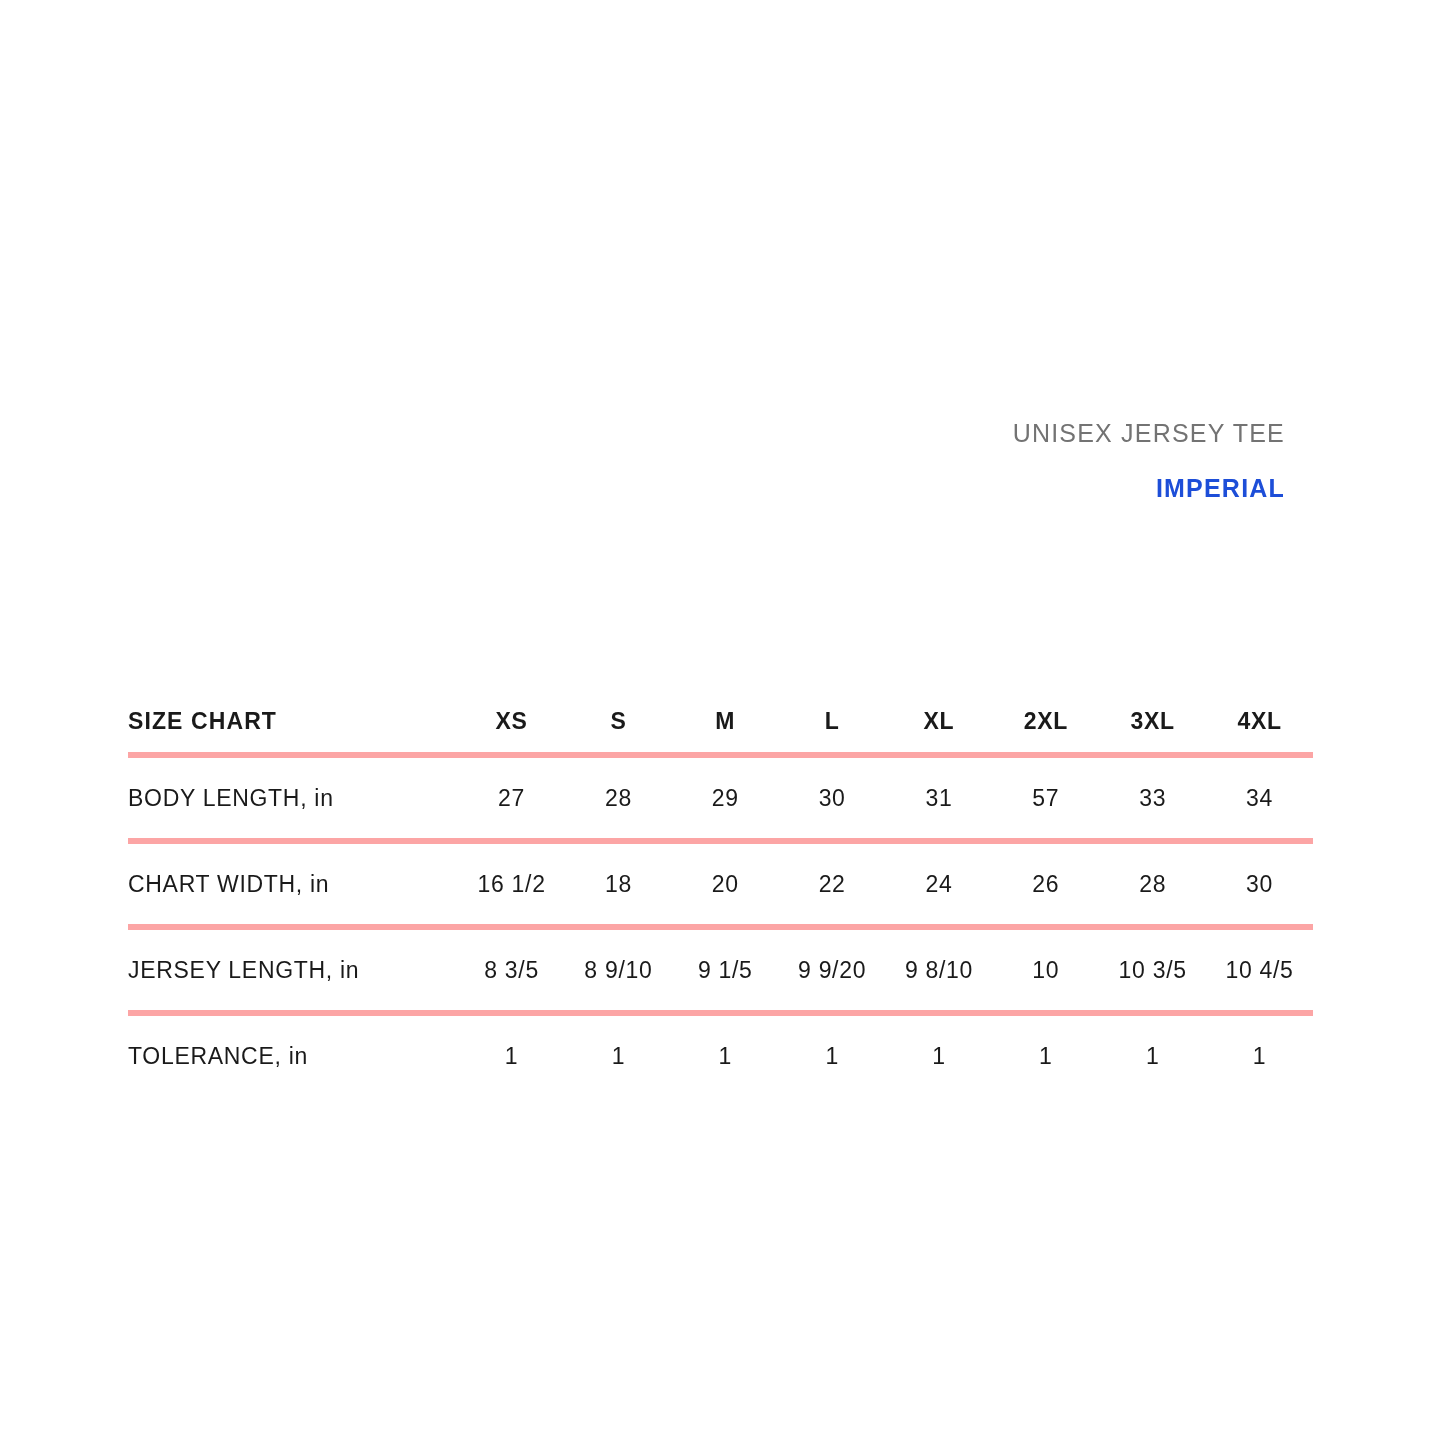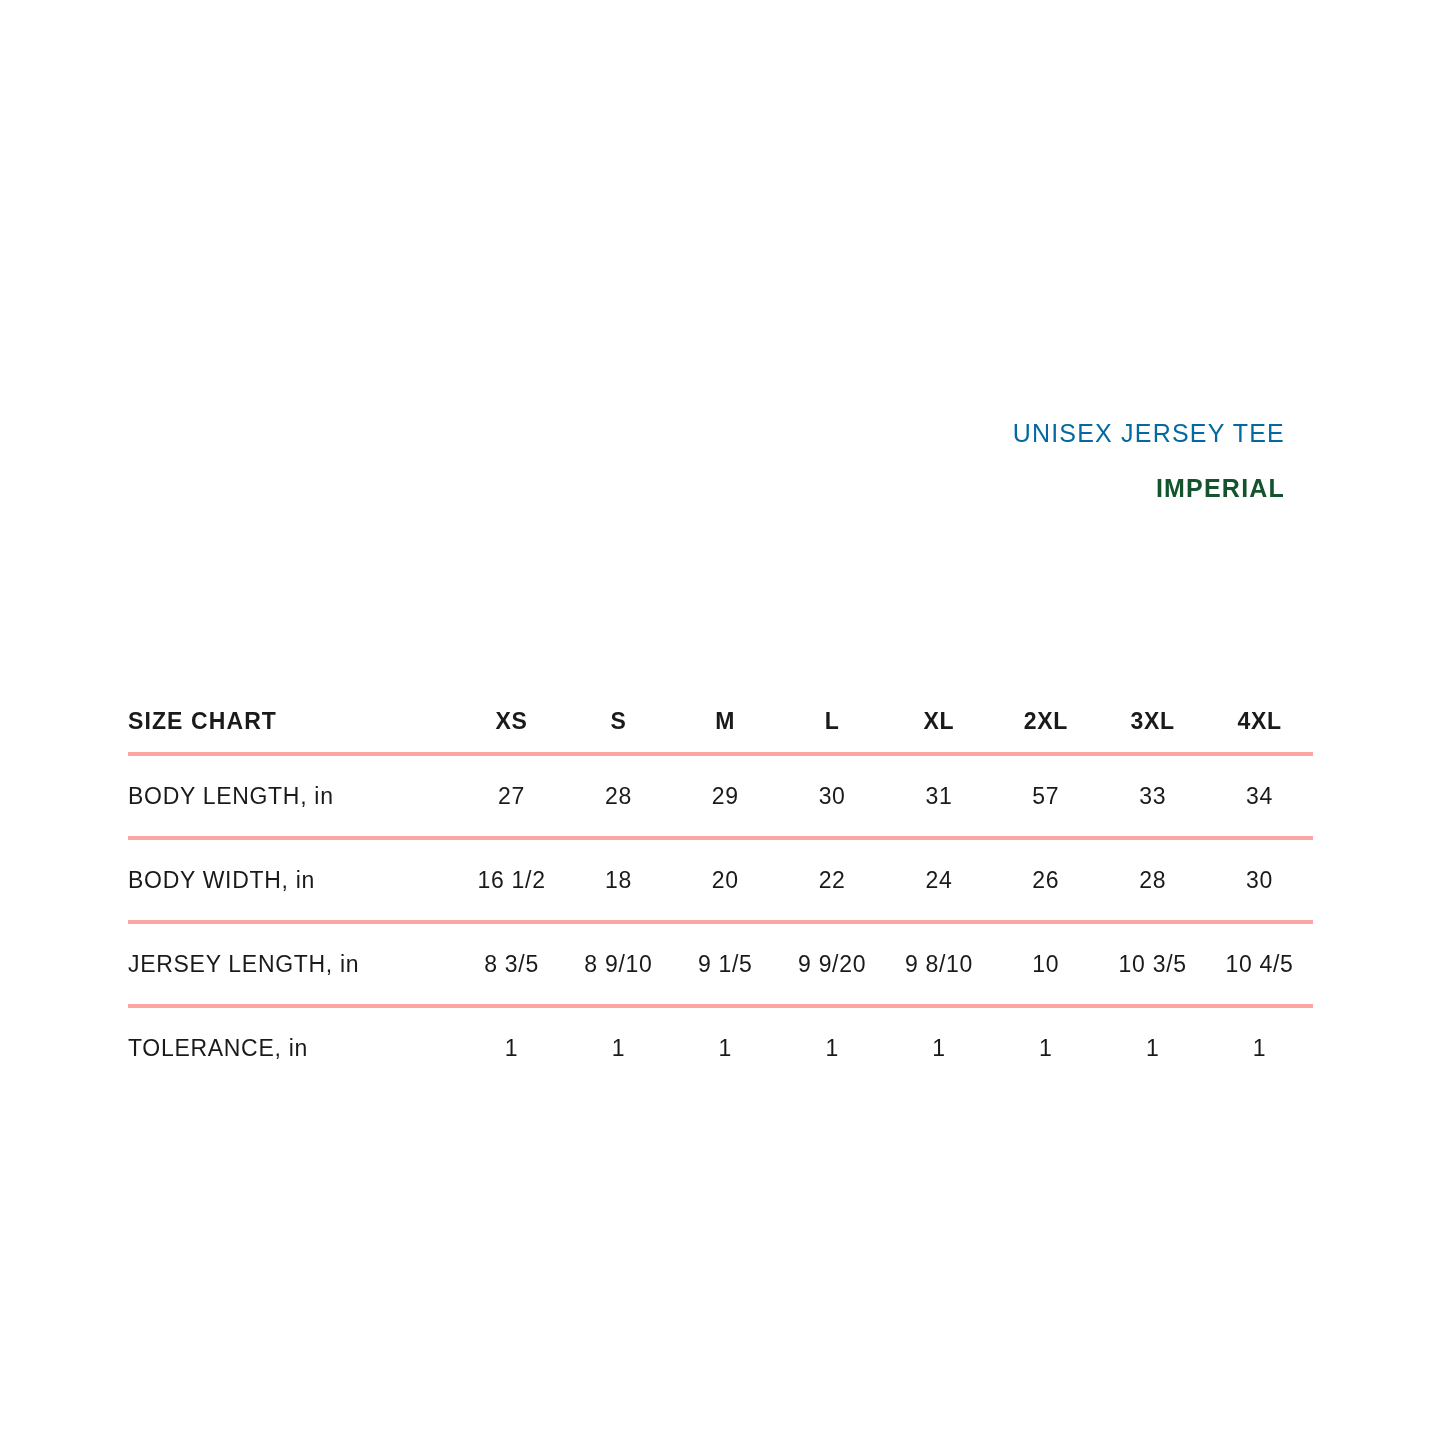--- a/index.html
+++ b/index.html
@@ -25,21 +25,21 @@
   .header {
     position: absolute;
     top: 418px;
     left: 0;
     width: 1285px;
     text-align: right;
   }
   .header .product-title {
     font-size: 25px;
     letter-spacing: 1.2px;
-    color: #0369a1;
+    color: #737373;
     line-height: 1.25;
   }
   .header .unit-label {
     margin-top: 24px;
     font-size: 25px;
     letter-spacing: 1.2px;
     font-weight: bold;
     color: #8aab1b;
     line-height: 1.25;
   }
@@ -60,21 +60,21 @@
   table.size-chart col.size-col { width: 106.8px; }
 
   table.size-chart th,
   table.size-chart td {
     padding: 0;
     height: 80px;
     vertical-align: middle;
     font-size: 23px;
     letter-spacing: 0.7px;
     color: #1a1a1a;
-    border-bottom: 4px solid #fca5a5;
+    border-bottom: 6px solid #fca5a5;
     text-align: center;
     white-space: nowrap;
   }
   table.size-chart thead th {
     font-weight: bold;
     height: 62px;
   }
   table.size-chart .row-label,
   table.size-chart thead th.row-label {
     text-align: left;
@@ -92,21 +92,21 @@
     margin-top: 48px;
   }
 </style>
 </head>
 <body>
 
 <div class="page">
 
   <div class="header">
     <div class="product-title">UNISEX JERSEY TEE</div>
-    <div class="unit-label" style="color: #14532d;">IMPERIAL</div>
+    <div class="unit-label" style="color: #1d4ed8;">IMPERIAL</div>
   </div>
 
   <div class="table-wrap">
     <table class="size-chart">
       <colgroup>
         <col class="label-col">
         <col class="size-col">
         <col class="size-col">
         <col class="size-col">
         <col class="size-col">
@@ -134,21 +134,21 @@
           <td>27</td>
           <td>28</td>
           <td>29</td>
           <td>30</td>
           <td>31</td>
           <td>57</td>
           <td>33</td>
           <td>34</td>
         </tr>
         <tr>
-          <td class="row-label">BODY WIDTH, in</td>
+          <td class="row-label">CHART WIDTH, in</td>
           <td>16 1/2</td>
           <td>18</td>
           <td>20</td>
           <td>22</td>
           <td>24</td>
           <td>26</td>
           <td>28</td>
           <td>30</td>
         </tr>
         <tr>

